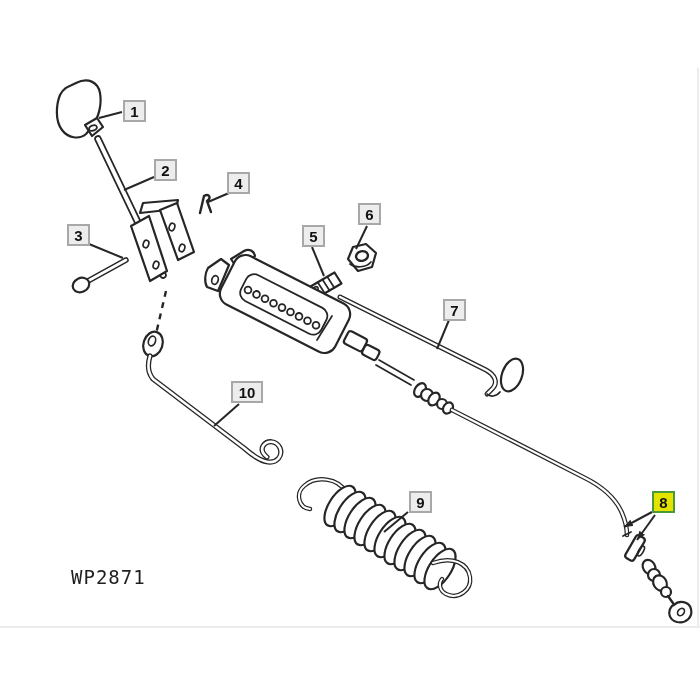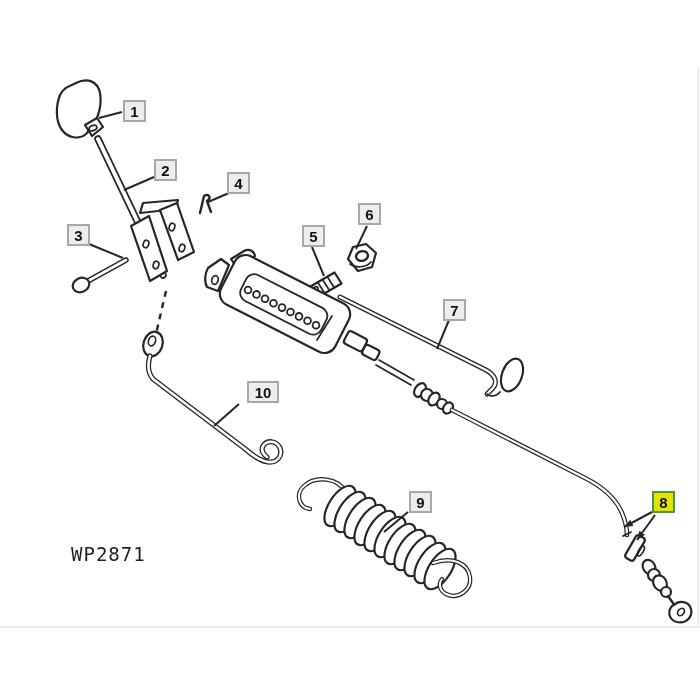--- a/index.html
+++ b/index.html
@@ -15,21 +15,21 @@
   .ti  {fill:none;stroke:#fff;stroke-linecap:round;stroke-linejoin:round;}
   .dash{fill:none;stroke:var(--line);stroke-width:2.4;stroke-dasharray:6 5.5;}
   .leader{stroke:var(--line);stroke-width:2;fill:none;}
   .arrowfill{fill:var(--line);}
   
   .callout{position:absolute;box-sizing:border-box;min-width:23px;height:22px;padding:0 3px;
            background:var(--label_bg);border:2px solid var(--label_border);
            color:var(--label_text);font:bold 15px "Liberation Sans",sans-serif;
            display:flex;align-items:center;justify-content:center;line-height:1;cursor:pointer;}
   .callout.highlighted{background:var(--highlight_bg);border-color:var(--highlight_border);}
-  .code{position:absolute;left:71px;top:543px;font:19px "DejaVu Sans Mono",monospace;
+  .code{position:absolute;left:71px;top:566px;font:19px "DejaVu Sans Mono",monospace;
         color:var(--code_text);letter-spacing:1px;}
   .frame-bottom{position:absolute;left:0;top:626px;width:700px;height:2px;background:var(--frame);}
   .frame-right{position:absolute;left:697px;top:68px;width:2px;height:560px;background:var(--frame);}
 </style>
 </head>
 <body>
 
 <div class="stage">
 
   <svg width="700" height="700" viewBox="0 0 700 700">
@@ -177,20 +177,20 @@
   <div id="callout-layer">
       <div class="callout" style="left: 123px; top: 100px;">1</div>
       <div class="callout" style="left: 154px; top: 159px;">2</div>
       <div class="callout" style="left: 67px; top: 224px;">3</div>
       <div class="callout" style="left: 227px; top: 172px;">4</div>
       <div class="callout" style="left: 302px; top: 225px;">5</div>
       <div class="callout" style="left: 358px; top: 203px;">6</div>
       <div class="callout" style="left: 443px; top: 299px;">7</div>
       <div class="callout highlighted" style="left: 652px; top: 491px;">8</div>
       <div class="callout" style="left: 409px; top: 491px;">9</div>
-      <div class="callout" style="left: 231px; top: 381px; min-width: 32px; margin-left: 16px;">10</div>
+      <div class="callout" style="left: 231px; top: 381px; min-width: 32px;">10</div>
     </div>
 
   <div class="code">WP2871</div>
 
   <div class="frame-bottom"></div>
   <div class="frame-right"></div>
 </div>
 
 </body></html>

